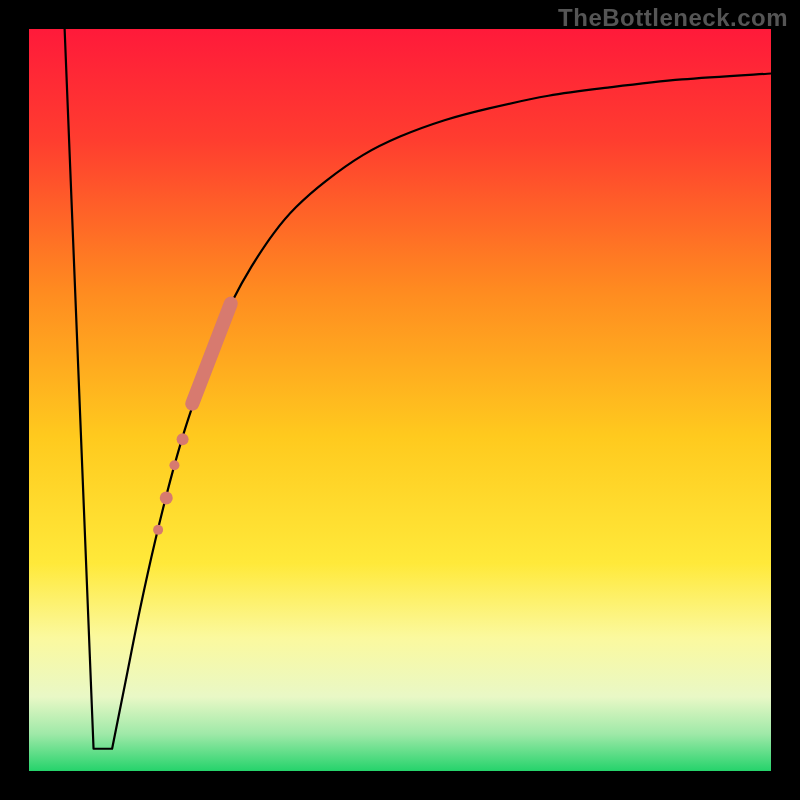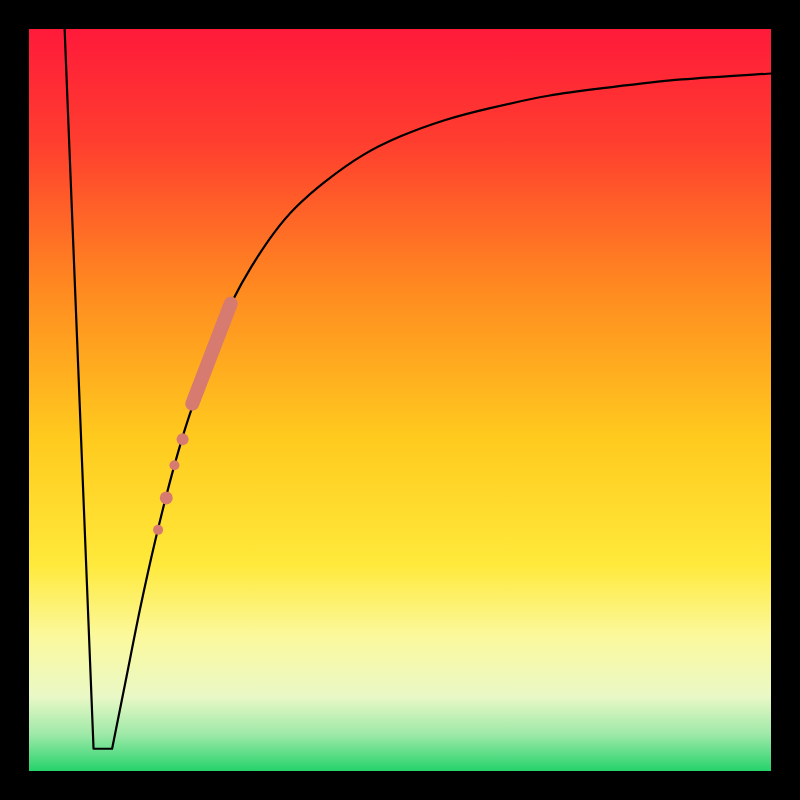--- a/index.html
+++ b/index.html
@@ -24,20 +24,21 @@
     z-index: 10;
   }
   svg {
     display: block;
   }
 </style>
 </head>
 <body>
 
 <div class="chart-wrap">
+  <div class="watermark">TheBottleneck.com</div>
   <svg id="chart-svg" width="800" height="800" viewBox="0 0 800 800">
       <defs>
         <linearGradient id="bg-grad" x1="0" y1="0" x2="0" y2="1">
           <stop offset="0%" stop-color="#ff1a3a"></stop>
           <stop offset="15%" stop-color="#ff3d2f"></stop>
           <stop offset="35%" stop-color="#ff8a20"></stop>
           <stop offset="55.00000000000001%" stop-color="#ffca1e"></stop>
           <stop offset="72%" stop-color="#ffe93a"></stop>
           <stop offset="82%" stop-color="#fbf99e"></stop>
           <stop offset="90%" stop-color="#e9f8c6"></stop>

